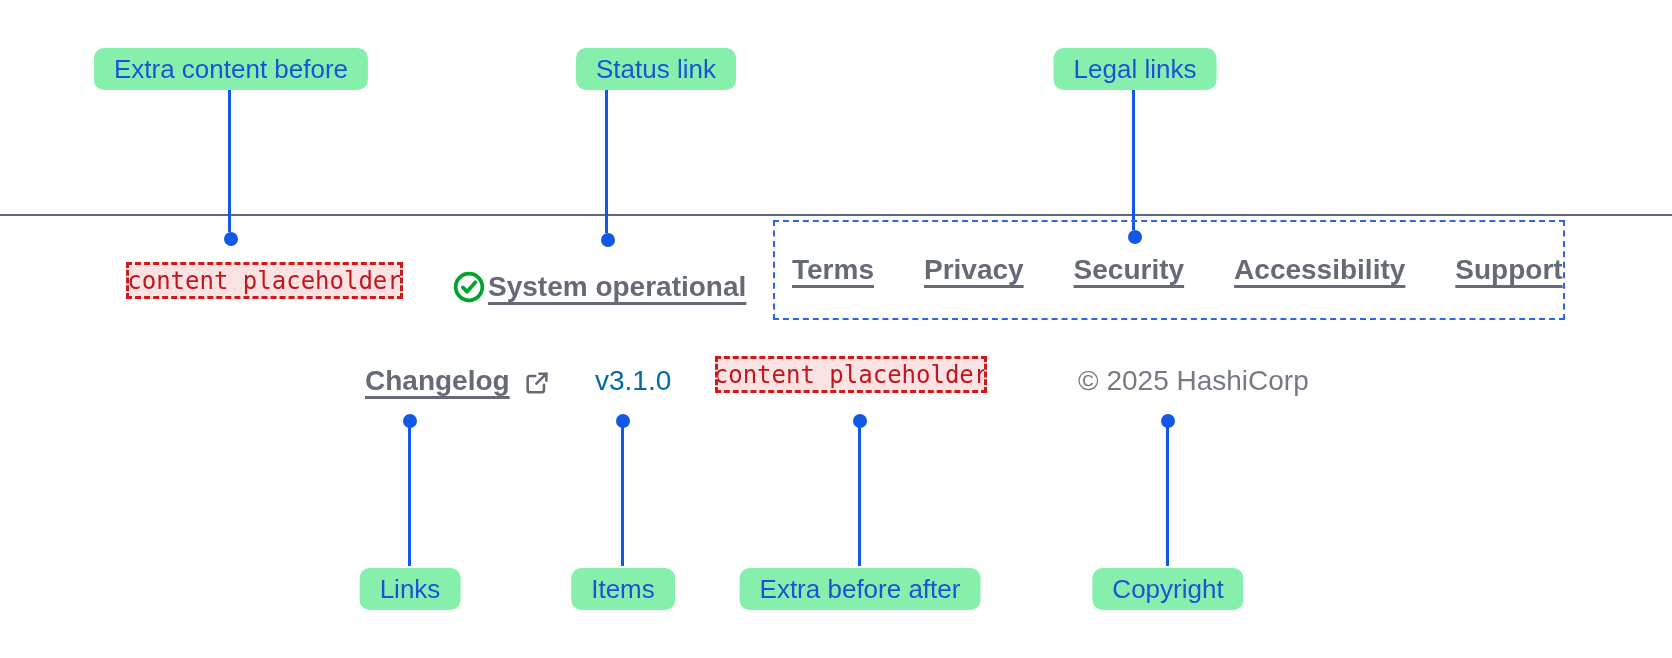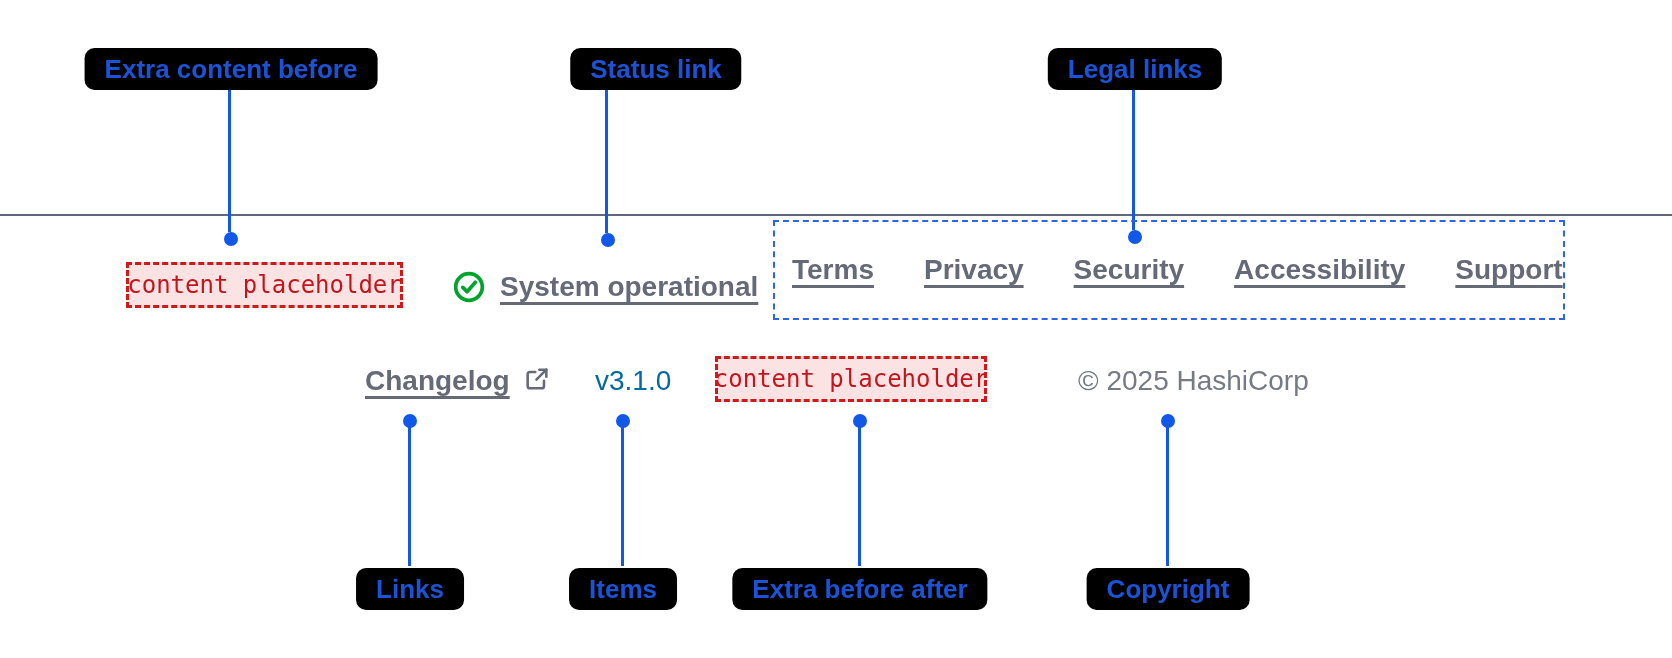--- a/index.html
+++ b/index.html
@@ -6,48 +6,48 @@
   .canvas{
     position:relative;width:1672px;height:658px;background:#ffffff;overflow:hidden;
     font-family:"Liberation Sans",sans-serif;
   }
   
   .rule{position:absolute;left:0;top:214px;width:1672px;height:2px;background:#63677B;}
 
   
   .pill{
     position:absolute;height:42px;transform:translateX(-50%);
-    background:#000000;color:#1C53D6;border-radius:10px;
-    font-size:26px;font-weight:700;line-height:42px;
+    background:#86efac;color:#1C53D6;border-radius:10px;
+    font-size:26px;font-weight:400;line-height:42px;
     padding:0 20px;white-space:nowrap;
   }
   .vline{position:absolute;width:3px;background:#1158E9;}
   .dot{position:absolute;width:14px;height:14px;border-radius:50%;background:#1158E9;}
 
   
   .placeholder-box{
-    position:absolute;box-sizing:border-box;height:46px;
+    position:absolute;box-sizing:border-box;height:37px;
     background:#FCE3E3;border:3px dashed #CE1A1A;
     display:flex;align-items:center;justify-content:center;
     color:#C3151D;font-family:"DejaVu Sans Mono",monospace;font-size:24px;
     white-space:nowrap;overflow:hidden;
   }
 
   
   .gray-link{
     color:#656A76;font-size:28px;font-weight:600;text-decoration:underline;
     text-decoration-thickness:2.5px;text-underline-offset:6px;white-space:nowrap;
     cursor:pointer;
   }
-  .status{position:absolute;display:flex;align-items:center;gap:14px;transform:translateY(-50%);}
+  .status{position:absolute;display:flex;align-items:center;gap:2px;transform:translateY(-50%);}
   .legal-box{
     position:absolute;box-sizing:border-box;border:2px dashed #2E64E8;
     display:flex;align-items:center;gap:50px;padding-left:17px;
   }
-  .changelog{position:absolute;display:flex;align-items:flex-start;gap:13px;transform:translateY(-50%);}
+  .changelog{position:absolute;display:flex;align-items:flex-end;gap:13px;transform:translateY(-50%);}
   .version{position:absolute;transform:translateY(-50%);color:#0369a1;font-size:28px;font-weight:400;white-space:nowrap;}
   .copyright{position:absolute;transform:translateY(-50%);color:#757A85;font-size:28px;font-weight:400;white-space:nowrap;}
   .icon{display:inline-flex;flex:none;}
 </style>
 </head>
 <body>
 
 <div class="canvas">
 
   <div class="rule"></div>

